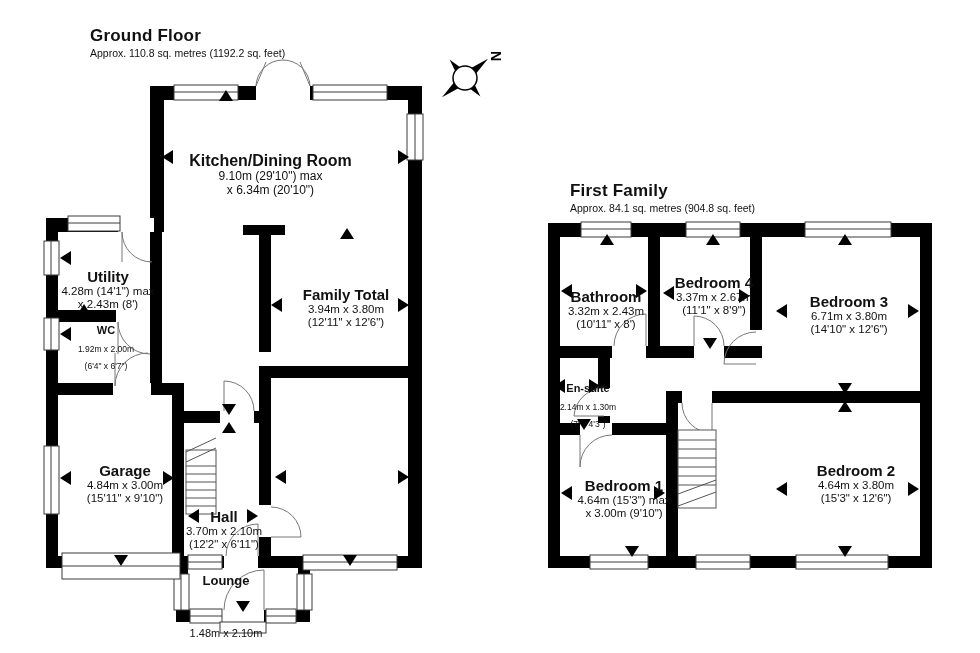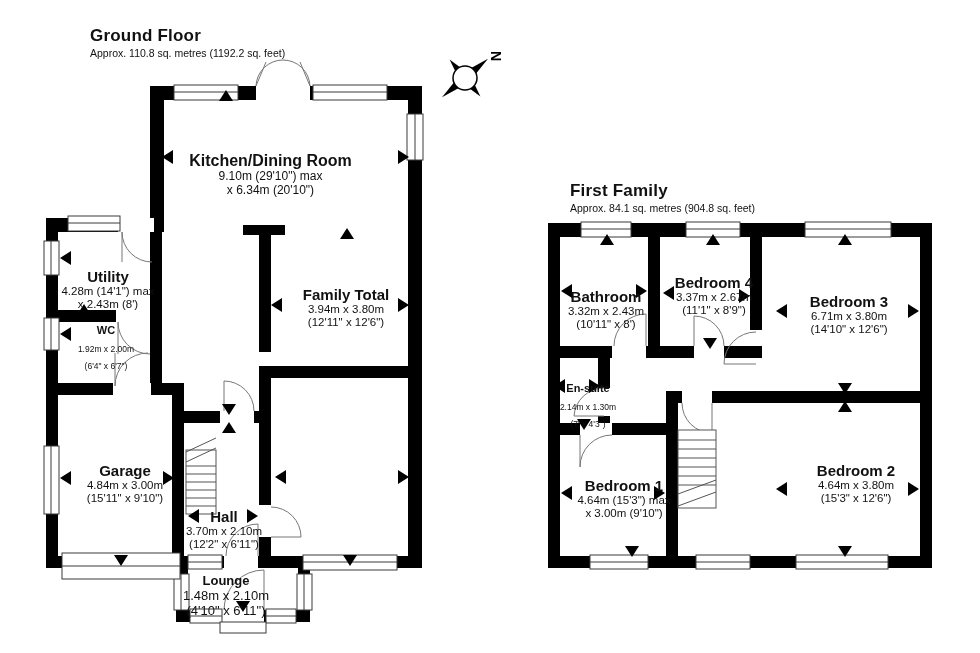--- a/index.html
+++ b/index.html
@@ -12,21 +12,21 @@
   .floor-title .t{font-size:17px;font-weight:bold;letter-spacing:.2px;}
   .floor-title .s{font-size:10.5px;margin-top:1px;}
   .room-label{position:absolute;text-align:center;line-height:1.15;}
   .room-label .room-name{font-size:15px;font-weight:bold;}
   .room-label .room-dim{font-size:11.5px;}
   .room-label.big .room-name{font-size:16px;}
   .room-label.big .room-dim{font-size:12px;}
   .room-label.small .room-name{font-size:11px;}
   .room-label.small .room-dim{font-size:8.5px;margin-top:8px;}
   .room-label.med .room-name{font-size:13px;}
-  .room-label.med .room-dim{font-size:13px;}
+  .room-label.med .room-dim{font-size:11px;margin-top:38px;}
   #footer-total{position:absolute;left:0;top:630px;width:980px;text-align:center;font-size:13.5px;}
   .wall{fill:#000;}
   .gap{fill:#fff;}
   .win{fill:#fff;stroke:#3a3a3a;stroke-width:1;}
   .winline{stroke:#3a3a3a;stroke-width:1;}
   .door{fill:none;stroke:#777;stroke-width:1;}
   .stair{fill:#fff;stroke:#555;stroke-width:1;}
   .tread{stroke:#555;stroke-width:1;}
   .marker{fill:#000;}
 </style>

